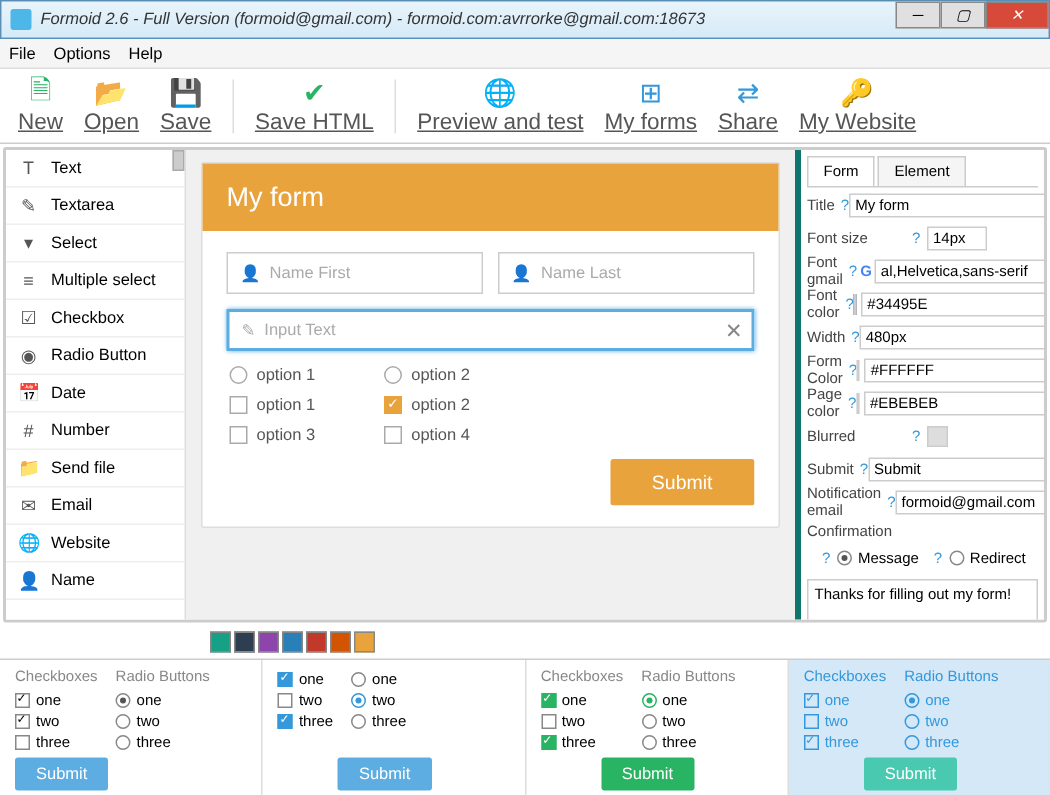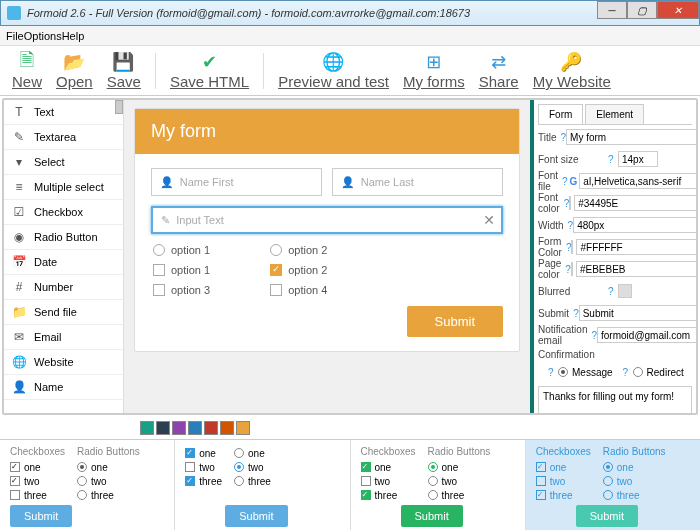--- a/index.html
+++ b/index.html
@@ -9,21 +9,21 @@
 .titlebar { height: 26px; background: linear-gradient(#e8f4fb, #d6eaf8); border: 1px solid #5a8fb5; display: flex; align-items: center; padding: 0 6px; position: relative; font-style: italic; }
 .titlebar-icon { width: 14px; height: 14px; background: #4db8e8; border-radius: 2px; margin-right: 6px; }
 .titlebar-text { font-size: 11px; color: #333; }
 .titlebar-btns { position: absolute; right: 0; top: 0; display: flex; }
 .tb-btn { width: 30px; height: 18px; border: 1px solid #888; display: flex; align-items: center; justify-content: center; font-size: 10px; }
 .tb-min { background: #e0e0e0; }
 .tb-max { background: #e0e0e0; }
 .tb-close { background: #d74a3a; color: #fff; width: 42px; }
 
 
-.menubar { height: 20px; background: #f5f5f5; border-bottom: 1px solid #ddd; display: flex; align-items: center; padding: 0 6px; font-size: 11px; }
+.menubar { height: 20px; background: #f5f5f5; border-bottom: 1px solid #ddd; display: flex; align-items: center; padding: 0 6px; gap: 12px; font-size: 11px; }
 .menubar span { cursor: default; }
 
 
 .toolbar { height: 50px; background: #fff; border-bottom: 1px solid #ccc; display: flex; align-items: center; padding: 0 8px; gap: 6px; }
 .tool-btn { display: flex; flex-direction: column; align-items: center; justify-content: center; min-width: 30px; padding: 2px 4px; cursor: pointer; }
 .tool-icon { font-size: 18px; height: 22px; display: flex; align-items: center; justify-content: center; }
 .tool-label { font-size: 15px; color: #555; margin-top: 0; text-decoration: underline; }
 .green { color: #28b463; }
 .blue { color: #3498db; }
 .tool-sep { width: 1px; height: 36px; background: #ddd; margin: 0 4px; }
@@ -39,21 +39,21 @@
 
 
 .canvas { flex: 1; background: #f0f0f0; padding: 8px 10px; overflow: auto; }
 .form-card { background: #fff; border: 1px solid #ddd; border-radius: 2px; }
 .form-header { background: #e8a33d; color: #fff; padding: 12px 16px; font-size: 18px; font-weight: 300; }
 .form-body { padding: 14px 16px; }
 .row { display: flex; gap: 10px; margin-bottom: 10px; }
 .field { flex: 1; border: 1px solid #ccc; height: 28px; display: flex; align-items: center; padding: 0 8px; color: #aaa; gap: 6px; font-size: 11px; }
 .field.selected { border: 2px solid #5dade2; box-shadow: 0 0 3px #5dade2; position: relative; }
 .field-x { position: absolute; right: 6px; color: #888; font-size: 14px; }
-.opt-row { display: flex; gap: 60px; margin-bottom: 8px; padding-left: 2px; text-align: right; }
+.opt-row { display: flex; gap: 46px; margin-bottom: 8px; padding-left: 2px; text-align: right; }
 .opt { display: flex; align-items: center; gap: 6px; font-size: 11px; color: #555; }
 .radio-o { width: 12px; height: 12px; border: 1px solid #aaa; border-radius: 50%; }
 .check-o { width: 12px; height: 12px; border: 1px solid #aaa; }
 .check-o.checked { background: #e8a33d; border-color: #e8a33d; position: relative; }
 .check-o.checked::after { content: "✓"; color: #fff; font-size: 9px; position: absolute; top: -1px; left: 1px; }
 .submit-btn { background: #e8a33d; color: #fff; border: none; padding: 8px 28px; font-size: 13px; border-radius: 2px; float: right; }
 
 
 .props { width: 166px; background: #fff; border-left: 4px solid #0f766e; padding: 4px; font-size: 10px; overflow: hidden; }
 .tabs { display: flex; border-bottom: 1px solid #ccc; }
@@ -274,21 +274,21 @@
         <span class="prop-label">Title</span>
         <span class="prop-help">?</span>
         <input class="prop-input" value="My form" style="">
       </div>
     <div class="prop-row">
         <span class="prop-label">Font size</span>
         <span class="prop-help">?</span>
         <input class="prop-input" style="width: 40px; flex: 0 0 auto;" value="14px">
       </div>
     <div class="prop-row">
-        <span class="prop-label">Font file</span>
+        <span class="prop-label">Font gmail</span>
         <span class="prop-help">?</span>
         <span style="color:#4285f4;font-weight:bold;margin:0 2px">G</span>
         <input class="prop-input" value="al,Helvetica,sans-serif" style="">
         <span>▾</span>
       </div>
     <div class="prop-row">
         <span class="prop-label">Font color</span>
         <span class="prop-help">?</span>
         <span class="swatch" style="background:#34495E"></span>
         <input class="prop-input" value="#34495E" style="">

